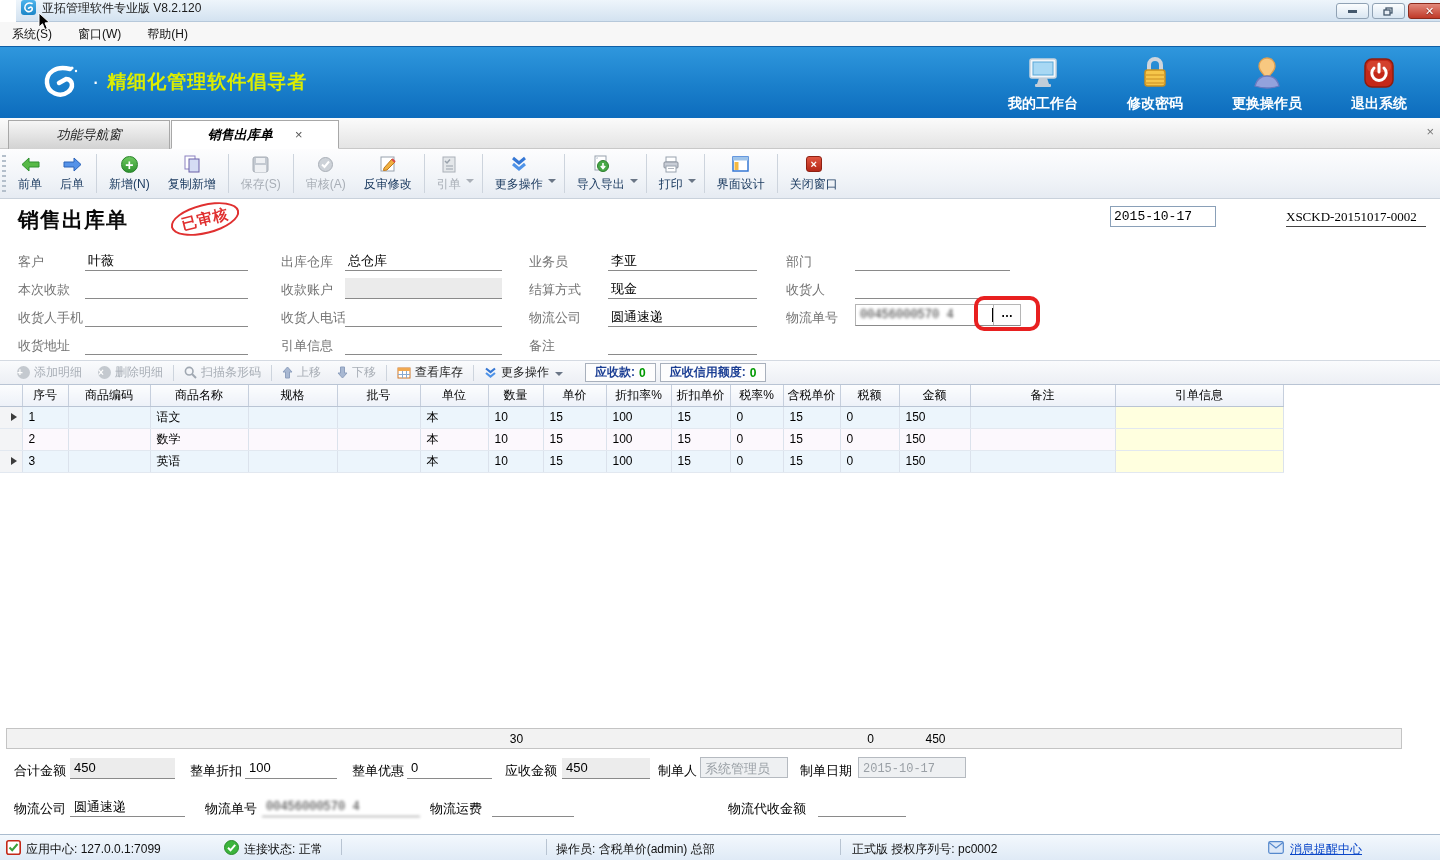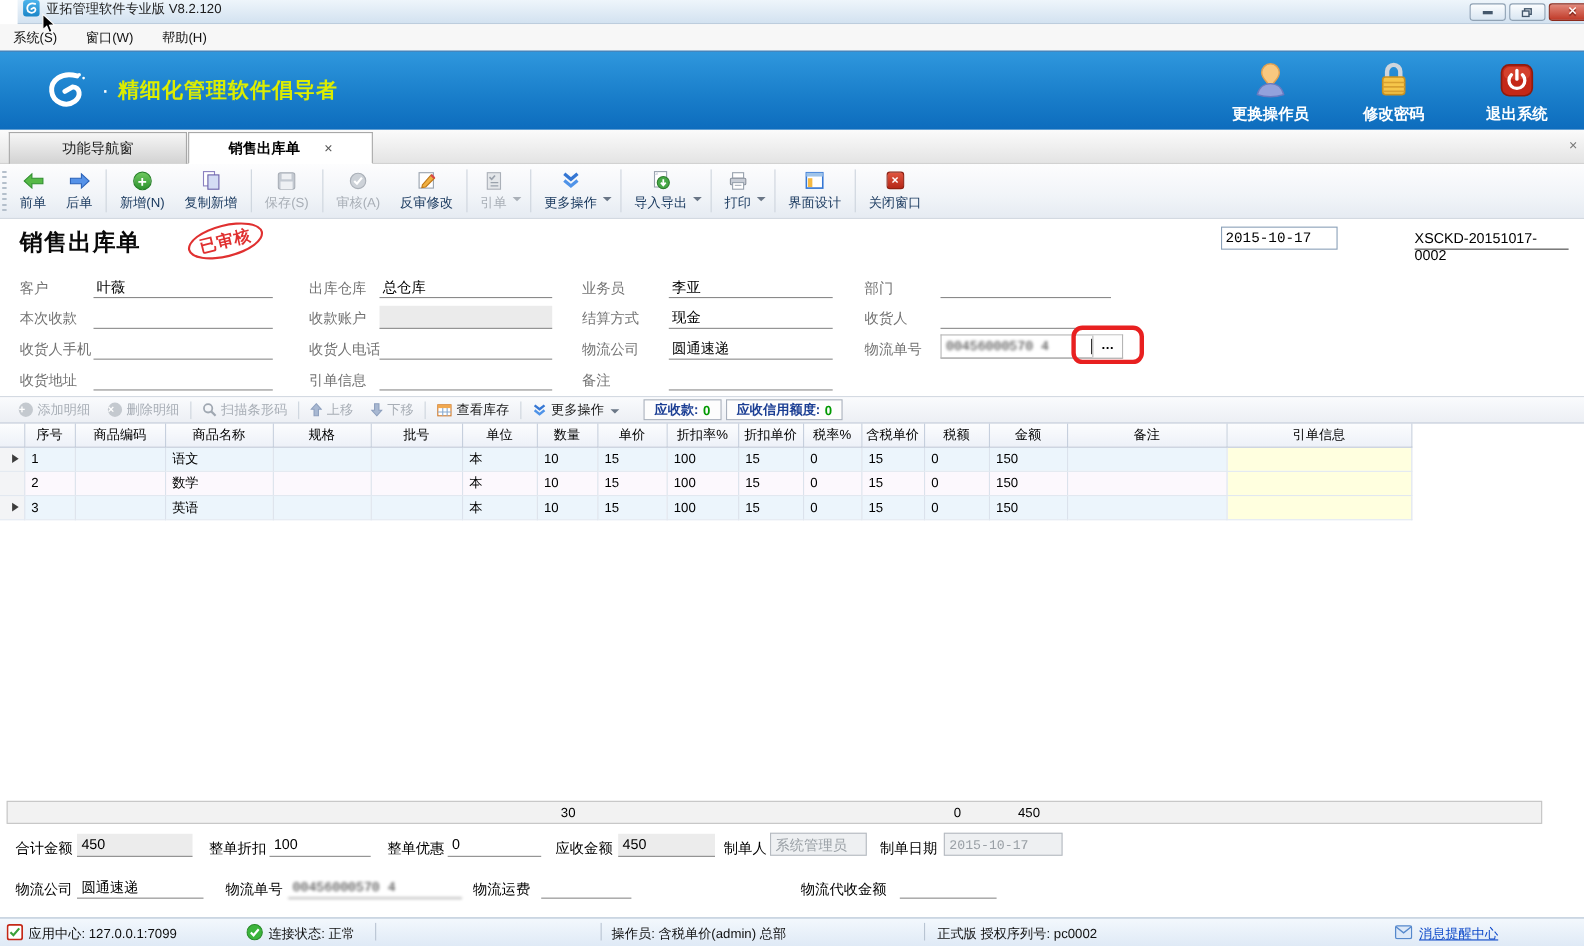--- a/index.html
+++ b/index.html
@@ -37,21 +37,21 @@
   .brand-slogan { color:#dced00; font-size:19px; font-weight:bold; letter-spacing:1px; }
   .banner-actions { position:absolute; right:18px; top:8px; display:flex; gap:26px; }
   .bact { display:flex; flex-direction:column; align-items:center; width:86px; }
   .bact .bicon { height:36px; display:flex; align-items:center; justify-content:center; }
   .bact .blabel { color:#fff; font-size:14px; font-weight:bold; margin-top:4px; white-space:nowrap; }
 
   
   .tabstrip { position:absolute; left:0; top:118px; width:1440px; height:31px;
     background:linear-gradient(180deg,#fbfbfb,#e4e4e4); border-bottom:1px solid #c8c8c8; }
   .tab { position:absolute; top:2px; height:29px; display:flex; align-items:center; justify-content:center;
-    font-size:13px; }
+    font-size:13px;font-style:italic; }
   .tab.inactive { left:8px; width:162px; background:linear-gradient(180deg,#f6f6f6,#d2d2d2);
     border:1px solid #a8a8a8; border-bottom:none; color:#222; }
   .tab.active { left:171px; width:168px; background:#fff; border:1px solid #a8a8a8; border-bottom:1px solid #fff; font-weight:bold; color:#000; z-index:2; }
   .tab-close { font-weight:normal; color:#555; margin-left:22px; font-size:13px; }
   .strip-close { position:absolute; right:6px; top:6px; color:#777; font-size:13px; }
 
   
   .toolbar { position:absolute; left:0; top:149px; width:1440px; height:50px;
     background:linear-gradient(180deg,#fdfdfe 0%,#f1f4f8 60%,#e6ebf2 100%); border-bottom:1px solid #c9d1db;
     display:flex; align-items:stretch; }
@@ -78,21 +78,21 @@
   .docheader { position:absolute; left:0; top:199px; width:1440px; height:42px; background:#fff; }
   .doc-title { position:absolute; left:18px; top:7px; font-size:21px; font-weight:bold; color:#0a0a0a; letter-spacing:1px; }
   .stamp { position:absolute; left:170px; top:204px; width:70px; height:30px; border:2.5px solid #e03030;
     border-radius:50%; transform:rotate(-14deg); display:flex; align-items:center; justify-content:center;
     color:#e03030; font-size:15px; font-weight:bold; letter-spacing:1px; z-index:5; }
   .fldlabel { position:absolute; font-size:13px; color:#737373; white-space:nowrap; }
   .date-input { position:absolute; left:1110px; top:206px; width:106px; height:21px; background:#fff;
     border:1px solid #8aa0b8; font-family:"Liberation Mono","DejaVu Sans Mono",monospace; font-size:13px;
     padding:2px 3px; }
   .doc-no { position:absolute; left:1286px; top:206px; width:140px; height:21px; border-bottom:1px solid #444;
-    font-family:Liberation Sans, sans-serif; font-size:13px; padding-top:3px; }
+    font-family:Liberation Serif, serif; font-size:13px; padding-top:3px; }
 
   
   .formarea { position:absolute; left:0; top:241px; width:1440px; height:119px; background:#fff; }
   .fline { position:absolute; height:21px; border-bottom:1px solid #8a8a8a; font-size:13px; padding:2px 0 0 3px; background:#fff; }
   .fline.gray { background:#ebebeb; }
   .trackbox { position:absolute; left:855px; top:304px; width:166px; height:22px;
     border:1px solid #b5b5b5; border-bottom-color:#8a8a8a; background:#fff; display:flex; }
   .trackbox .tval { flex:1; font-family:"Liberation Mono","DejaVu Sans Mono",monospace; font-size:12px;
     padding:3px 0 0 4px; filter:blur(1.4px); color:#333; white-space:nowrap; overflow:hidden; }
   .trackbox .caret { width:1px; height:14px; background:#000; margin-top:3px; }
@@ -190,38 +190,49 @@
       <path d="M32 8 C18 4 8 12 9 22 C10 32 22 37 30 31 C36 26.5 35 18.5 28 18 L21 22" stroke="#fff" stroke-width="4.5" fill="none" stroke-linecap="round"></path>
       <circle cx="34" cy="7" r="1.6" fill="#fff"></circle>
         <circle cx="38" cy="10" r="1.2" fill="#fff"></circle>
     </svg>
     <span class="brand-dot">·</span>
     <span class="brand-slogan">精细化管理软件倡导者</span>
   </div>
   <div class="banner-actions">
     <div class="bact">
       <span class="bicon">
-        <svg width="34" height="34" viewBox="0 0 34 34">
-            <path d="M17 2 A8 8 0 0 1 25 10 C25 15 21 17 19.5 20 L14.5 20 C13 17 9 15 9 10 A8 8 0 0 1 17 2 Z" fill="#f8c880" stroke="#e0a050" stroke-width="1.3"></path>
-            <path d="M5 30 C7 22 13 20 17 20 C21 20 27 22 29 30 Q17 34 5 30 Z" fill="#93a2dc" stroke="#6a7ac0" stroke-width="1.3"></path>
-          </svg>
-      </span>
-      <span class="blabel">更换操作员</span>
+        <svg width="34" height="32" viewBox="0 0 34 32">
+            <rect x="4" y="2" width="26" height="19" rx="2" fill="#f2f6fa" stroke="#c8d4de" stroke-width="1.5"></rect>
+            <rect x="7" y="5" width="20" height="13" fill="#a8d8f4" stroke="#5aa8d8"></rect>
+            <path d="M13 21 L21 21 L23 27 L11 27 Z" fill="#c2cdd8"></path>
+            <rect x="9" y="27" width="16" height="3" rx="1" fill="#c2cdd8"></rect>
+          </svg>
+      </span>
+      <span class="blabel">我的工作台</span>
     </div>
     <div class="bact">
       <span class="bicon">
         <svg width="30" height="34" viewBox="0 0 30 34">
             <path d="M9 16 L9 9 A6 6 0 0 1 21 9 L21 16" stroke="#cfd5dc" stroke-width="4" fill="none"></path>
             <rect x="5" y="14" width="20" height="16" rx="2.5" fill="#f6c64a" stroke="#c89020" stroke-width="1.5"></rect>
             <line x1="5" y1="19" x2="25" y2="19" stroke="#d8a030" stroke-width="1.5"></line>
             <line x1="5" y1="23" x2="25" y2="23" stroke="#d8a030" stroke-width="1.5"></line>
             <line x1="5" y1="27" x2="25" y2="27" stroke="#d8a030" stroke-width="1.5"></line>
           </svg>
       </span>
       <span class="blabel">修改密码</span>
+    </div>
+    <div class="bact">
+      <span class="bicon">
+        <svg width="34" height="34" viewBox="0 0 34 34">
+            <path d="M17 2 A8 8 0 0 1 25 10 C25 15 21 17 19.5 20 L14.5 20 C13 17 9 15 9 10 A8 8 0 0 1 17 2 Z" fill="#f8c880" stroke="#e0a050" stroke-width="1.3"></path>
+            <path d="M5 30 C7 22 13 20 17 20 C21 20 27 22 29 30 Q17 34 5 30 Z" fill="#93a2dc" stroke="#6a7ac0" stroke-width="1.3"></path>
+          </svg>
+      </span>
+      <span class="blabel">更换操作员</span>
     </div>
     <div class="bact">
       <span class="bicon">
         <svg width="32" height="32" viewBox="0 0 32 32">
             <rect x="2" y="2" width="28" height="28" rx="7" fill="#c42818" stroke="#8e1c0e" stroke-width="1.5"></rect>
             <rect x="4" y="4" width="24" height="11" rx="5" fill="#e05540" opacity="0.55"></rect>
             <path d="M11 11 A7.2 7.2 0 1 0 21 11" stroke="#fff" stroke-width="3" fill="none" stroke-linecap="round"></path>
             <line x1="16" y1="7" x2="16" y2="15" stroke="#fff" stroke-width="3" stroke-linecap="round"></line>
           </svg>
       </span>

